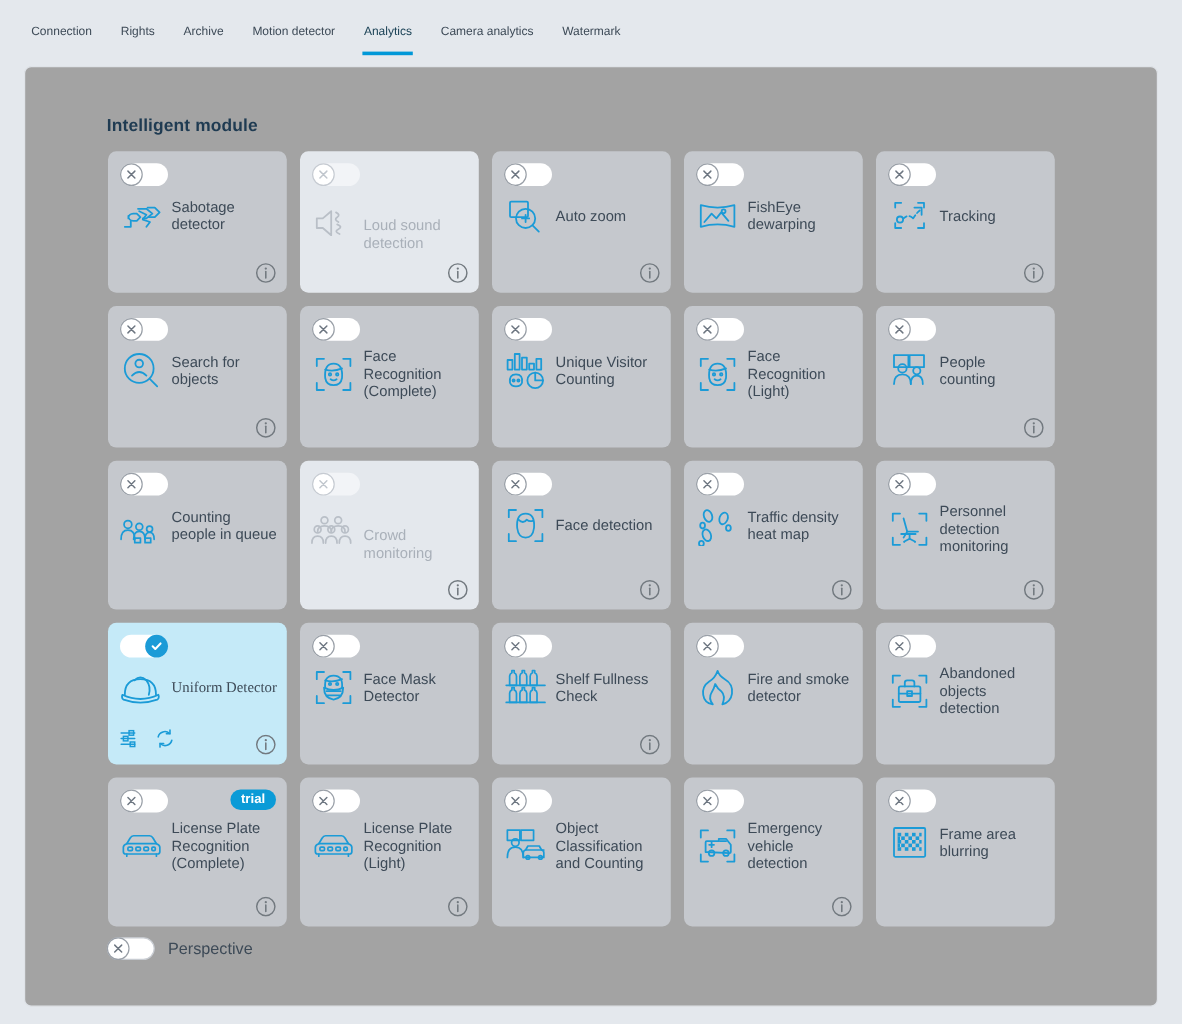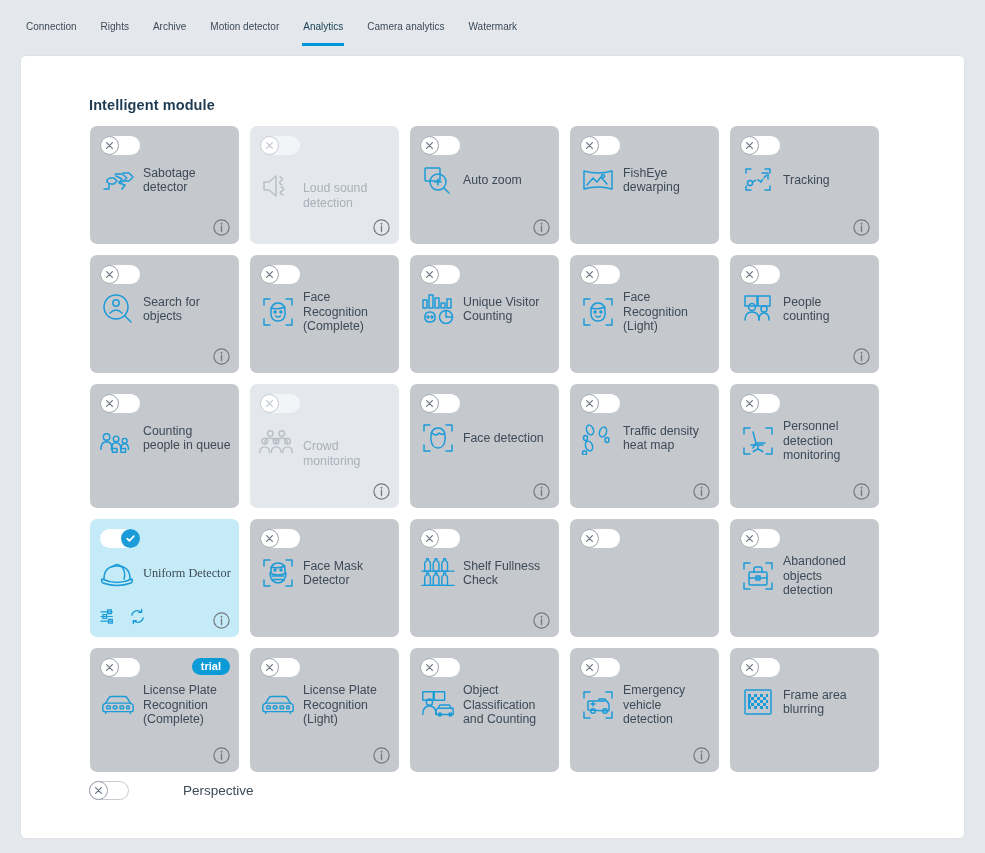--- a/index.html
+++ b/index.html
@@ -29,21 +29,21 @@
   .tab.active { color: #1b4256; }
   .tab.active::after {
     content: ""; position: absolute; left: 11px; right: 11px; bottom: 0;
     height: 3px; background: #0098d8;
   }
 
   
   .panel {
     position: absolute; left: 20px; top: 55px;
     width: 945px; height: 784px;
-    background: #ffffff;
+    background: #a3a3a3;
     border: 1px solid #dfe3e8;
     border-radius: 6px;
   }
   .panel-title {
     position: absolute; left: 68px; top: 41px;
     font-size: 14.5px; font-weight: bold; color: #1f3b52;
     letter-spacing: 0.1px;
   }
 
   
@@ -131,21 +131,21 @@
     position: relative; width: 40px; height: 19px;
     border-radius: 10px; background: #ffffff;
     border: 1.3px solid #c8ccd2; cursor: pointer;
   }
   .persp .ptoggle .knob {
     position: absolute; top: -1.3px; left: -1.3px;
     width: 19px; height: 19px; border-radius: 50%;
     background: #ffffff; border: 1.4px solid #9aa0a8;
     display: flex; align-items: center; justify-content: center;
   }
-  .persp .plabel { font-size: 13.5px; color: #3d4a57; margin-left: 43px; }
+  .persp .plabel { font-size: 13.5px; color: #3d4a57; }
 </style>
 </head>
 <body>
 
 <div class="tabbar" id="tabbar">
     <div class="tab">Connection</div>
     <div class="tab">Rights</div>
     <div class="tab">Archive</div>
     <div class="tab">Motion detector</div>
     <div class="tab active">Analytics</div>
@@ -663,20 +663,30 @@
           </svg></div>
       </div>
       <div class="card h1">
         <div class="toggle">
              <div class="knob">
                <svg width="9" height="9" viewBox="0 0 9 9">
               <path d="M1.6 1.6 L7.4 7.4 M7.4 1.6 L1.6 7.4" stroke="#6d7681" stroke-width="1.2" stroke-linecap="round" fill="none"></path>
             </svg>
              </div>
         </div>
+        <div class="cbody">
+             <div class="cicon">
+            <svg width="32" height="34" viewBox="0 0 32 34">
+              <g stroke="#1b9bd7" fill="none" stroke-width="1.5" stroke-linecap="round" stroke-linejoin="round">
+        <path d="M16 3 q-2 6 -7 9 q-6 4 -5 11 q1 7 8 8 q-4 -5 -1 -10 q2 -3 3 -7 q2 4 5 6 q4 4 1 11 q7 -2 8 -9 q1 -8 -6 -12 q-5 -3 -6 -7z"></path>
+              </g>
+            </svg>
+          </div>
+             <div class="clabel">Fire and smoke detector</div>
+           </div>
       </div>
       <div class="card h1">
         <div class="toggle">
              <div class="knob">
                <svg width="9" height="9" viewBox="0 0 9 9">
               <path d="M1.6 1.6 L7.4 7.4 M7.4 1.6 L1.6 7.4" stroke="#6d7681" stroke-width="1.2" stroke-linecap="round" fill="none"></path>
             </svg>
              </div>
         </div>
         <div class="cbody">

